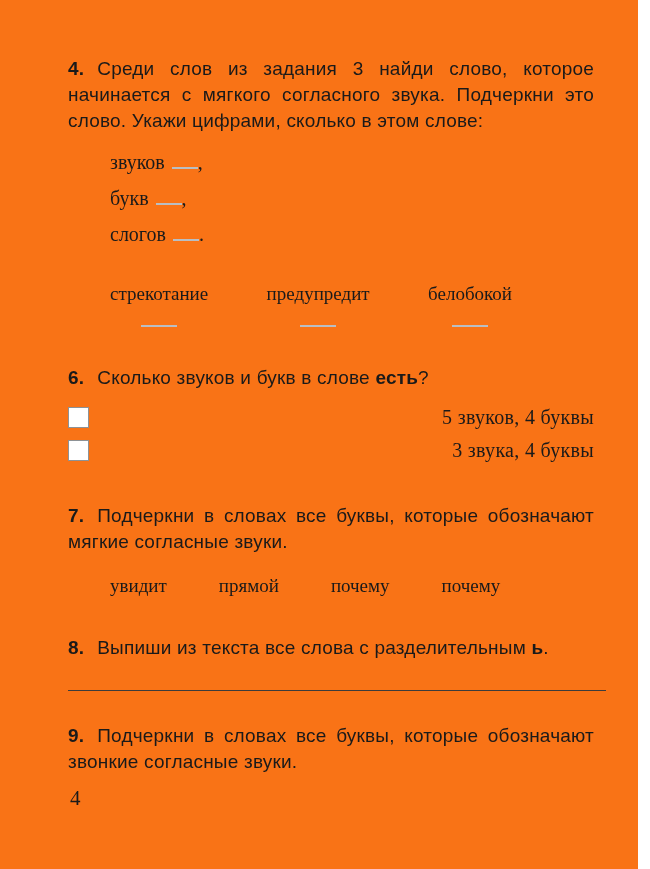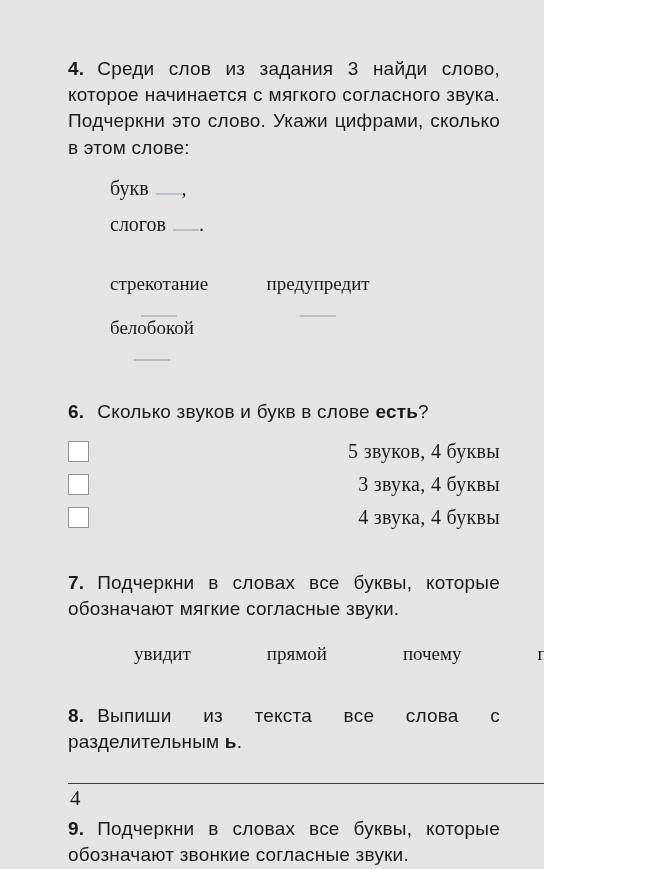--- a/index.html
+++ b/index.html
@@ -4,23 +4,23 @@
 <style>
   * { margin: 0; padding: 0; box-sizing: border-box; }
   html, body { background: #ffffff; }
   body {
     width: 650px;
     font-family: "Liberation Sans", sans-serif;
     color: #1a1a1a;
   }
   .page {
     position: relative;
-    width: 544px;
+    width: 638px;
     height: 869px;
-    background: #e5e5e5;
+    background: #f97316;
     padding: 56px 44px 0 68px;
     overflow: hidden;
   }
   .instruction {
     font-size: 19px;
     line-height: 1.38;
     text-align: justify;
     text-align-last: left;
     letter-spacing: 0.2px;
   }
@@ -87,21 +87,21 @@
     margin-left: 23px;
     font-size: 20px;
     letter-spacing: 0.3px;
   }
 
   
   .words-row {
     margin: 20px 0 0 42px;
     display: flex;
   }
-  .words-row .word { margin-right: 52px; margin-left: 24px; }
+  .words-row .word { margin-right: 52px; }
   .words-row .word:last-child { margin-right: 0; }
 
   
   .writing-line {
     margin-top: 28px;
     width: 538px;
     height: 0;
     border-bottom: 1.5px solid #3c3c3c;
   }
 
@@ -120,20 +120,21 @@
   }
 </style>
 </head>
 <body>
 
 <div class="page">
 
   <section>
     <p class="instruction"><b class="num">4.</b><span>Среди слов из задания 3 найди слово, которое начинается с мягкого согласного звука. Подчеркни это слово. Укажи цифрами, сколько в этом слове:</span></p>
     <div class="fill-list">
+      <div class="fill-row"><span>звуков</span><span class="blank"></span><span>,</span></div>
       <div class="fill-row"><span>букв</span><span class="blank"></span><span>,</span></div>
       <div class="fill-row"><span>слогов</span><span class="blank"></span><span>.</span></div>
     </div>
   </section>
 
   <section class="t5">
     <div class="stress-row">
       <div class="stress-col">
         <span class="word">стрекотание</span>
         <span class="blank-wide"></span>
@@ -153,24 +154,20 @@
     <p class="instruction"><b class="num">6.</b><span>Сколько звуков и букв в слове</span> <b>есть</b><span>?</span></p>
     <div class="options">
       <div class="option-row">
         <span class="checkbox"></span>
         <span class="serif option-label">5 звуков, 4 буквы</span>
       </div>
       <div class="option-row">
         <span class="checkbox"></span>
         <span class="serif option-label">3 звука, 4 буквы</span>
       </div>
-      <div class="option-row">
-        <span class="checkbox"></span>
-        <span class="serif option-label">4 звука, 4 буквы</span>
-      </div>
     </div>
   </section>
 
   <section class="t7">
     <p class="instruction"><b class="num">7.</b><span>Подчеркни в словах все буквы, которые обозначают мягкие согласные звуки.</span></p>
     <div class="words-row">
       <span class="word">увидит</span>
       <span class="word">прямой</span>
       <span class="word">почему</span>
       <span class="word">почему</span>

